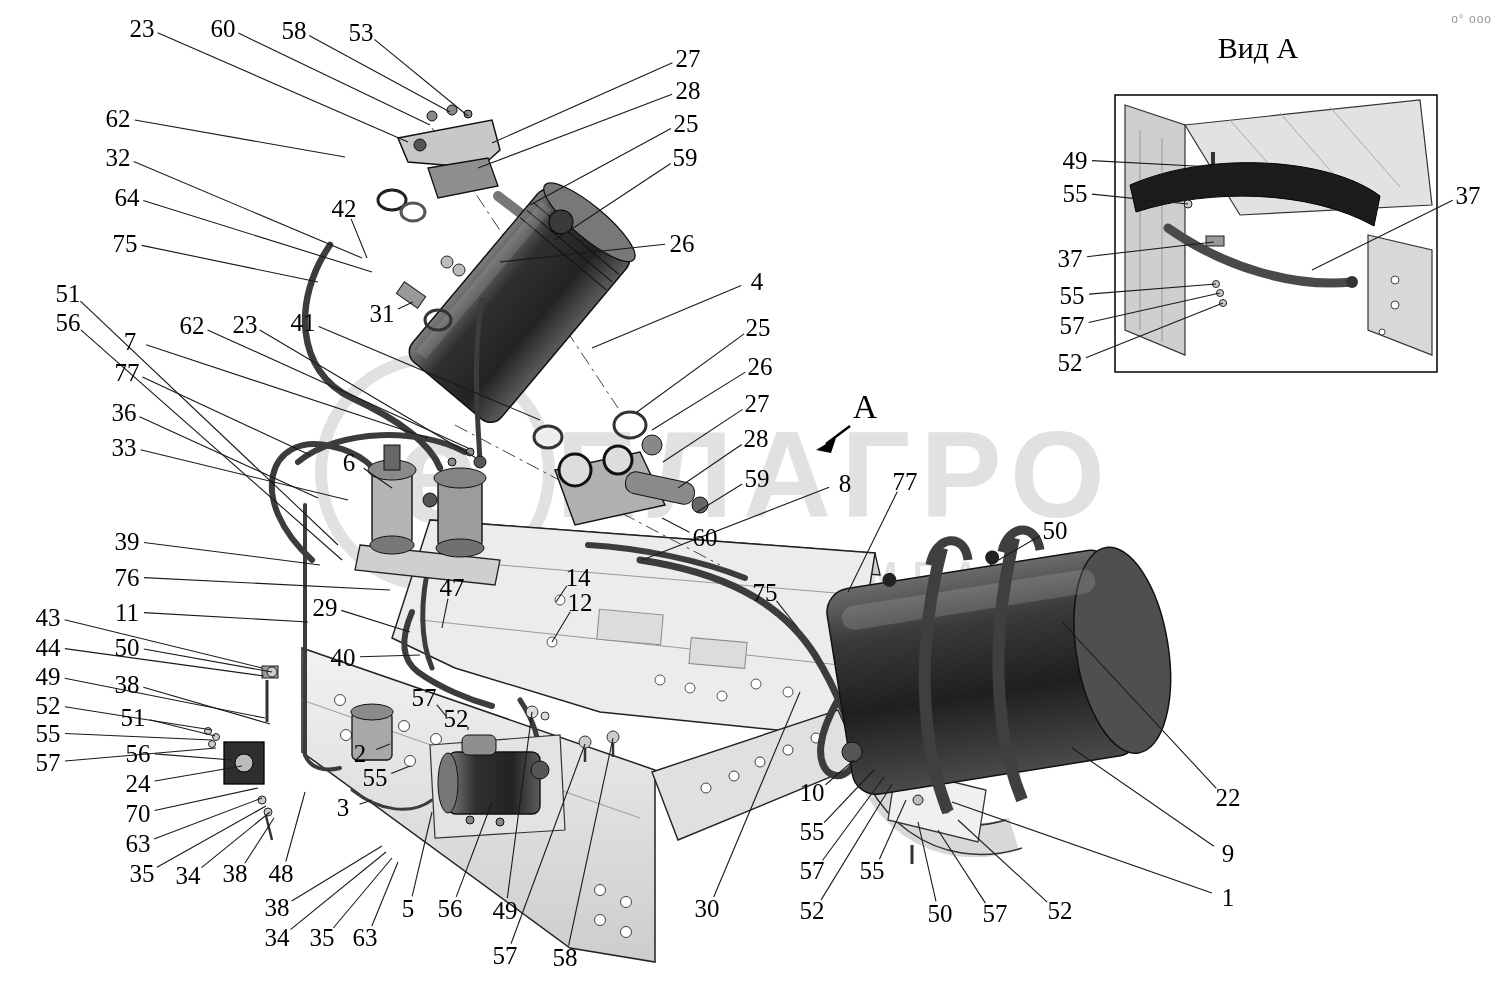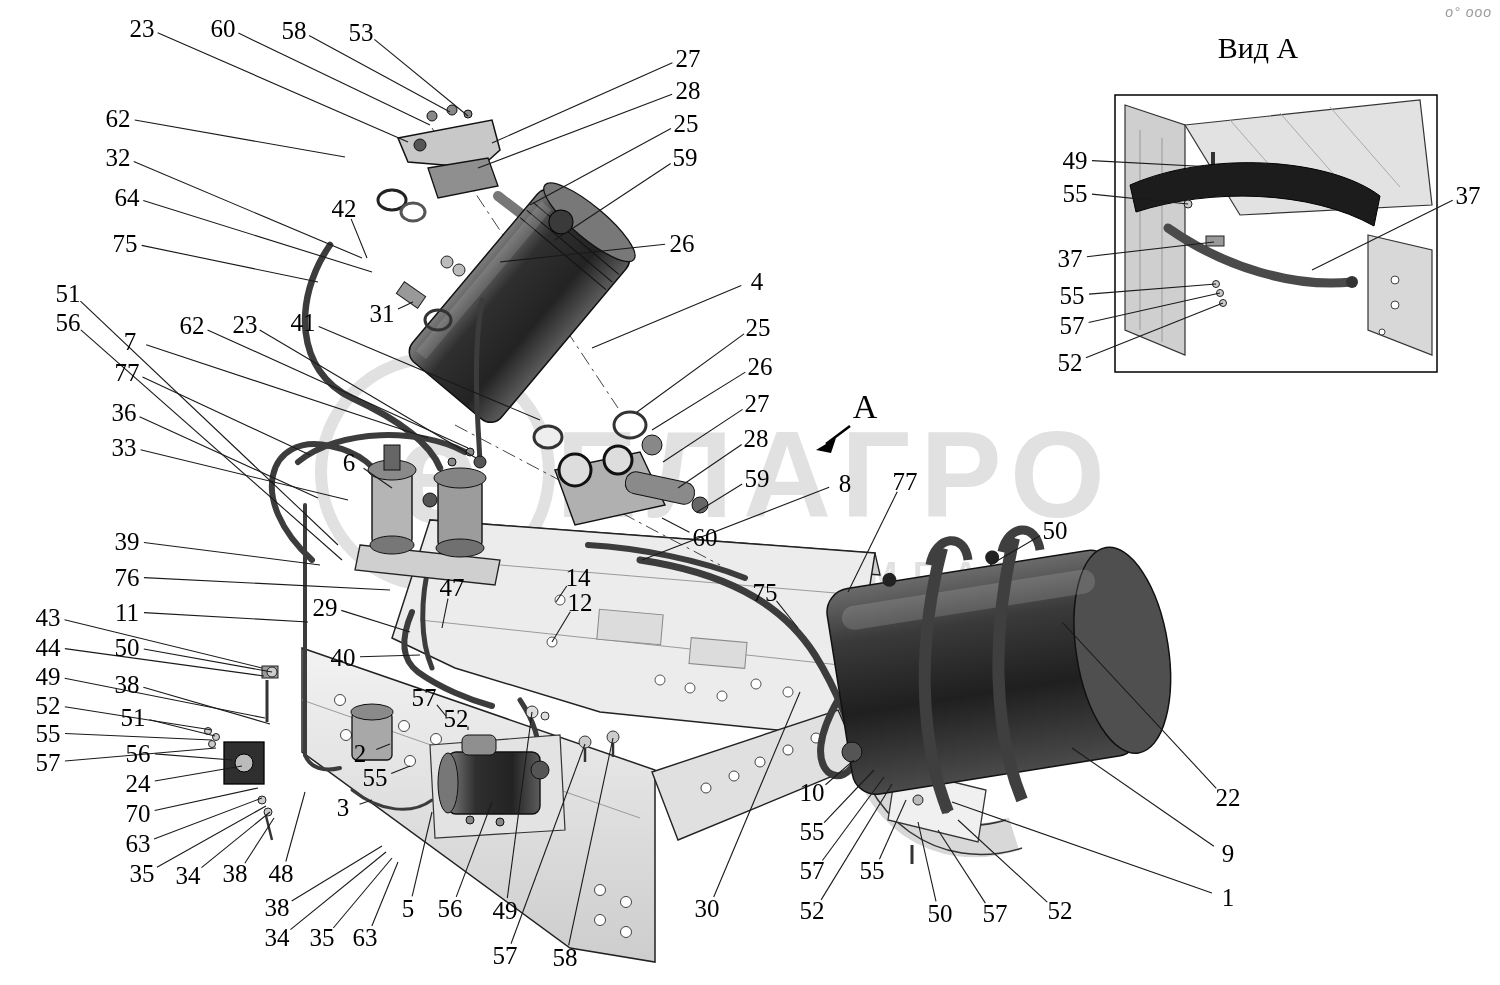--- a/index.html
+++ b/index.html
@@ -13,22 +13,22 @@
   .inset-title{font-family:"Liberation Serif",serif;font-size:30px;fill:#000;
                text-anchor:middle;}
   .view-letter{font-family:"Liberation Serif",serif;font-size:34px;fill:#000;
                text-anchor:middle;}
   .wm-big{font-family:"Liberation Sans",sans-serif;font-weight:bold;
           font-size:122px;fill:#d7d7d7;letter-spacing:10px;}
   .wm-sub{font-family:"Liberation Sans",sans-serif;font-weight:bold;
           font-size:34px;fill:#d7d7d7;letter-spacing:16px;}
   .wm-logo{font-family:"Liberation Sans",sans-serif;font-weight:bold;
            font-size:150px;fill:#d7d7d7;text-anchor:middle;}
-  .corner{position:absolute;top:4px;right:8px;font-family:"Liberation Sans",sans-serif;
-          font-size:14px;color:#9a9a9a;letter-spacing:1px;font-style:italic;}
+  .corner{position:absolute;top:12px;right:8px;font-family:"Liberation Sans",sans-serif;
+          font-size:12px;color:#9a9a9a;letter-spacing:1px;}
 </style>
 </head>
 <body>
 
 <div id="stage">
 <svg width="1500" height="985" viewBox="0 0 1500 985" xmlns="http://www.w3.org/2000/svg">
   <defs>
     <linearGradient id="gradMetal" x1="0" y1="0" x2="1" y2="0">
       <stop offset="0" stop-color="#7d7d7d"></stop>
           <stop offset="0.3" stop-color="#2f2f2f"></stop>

